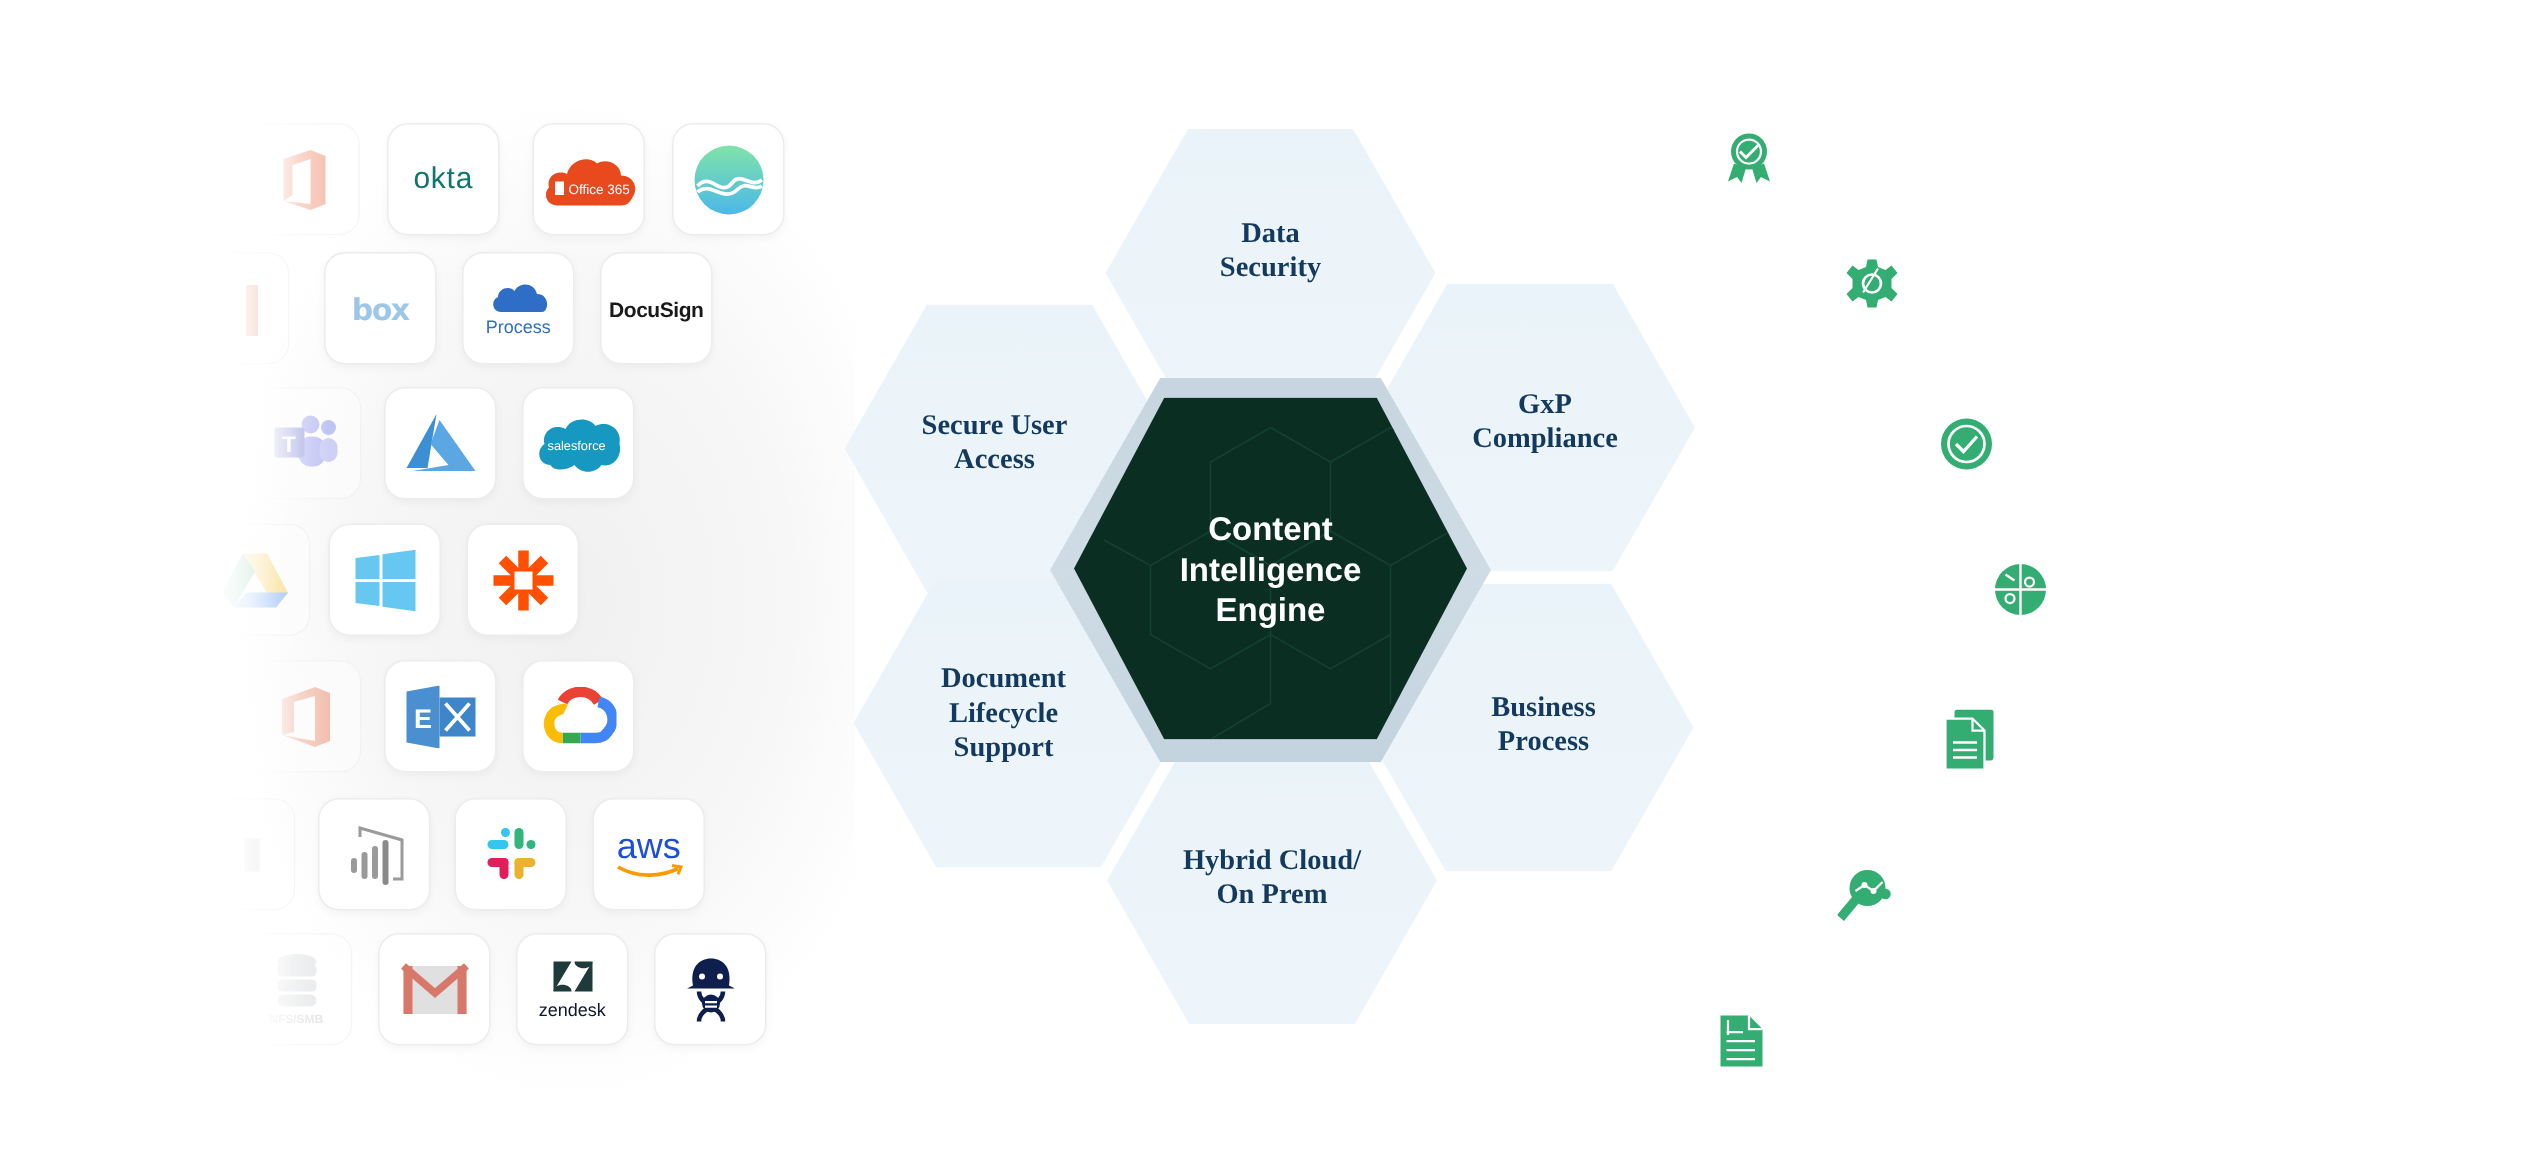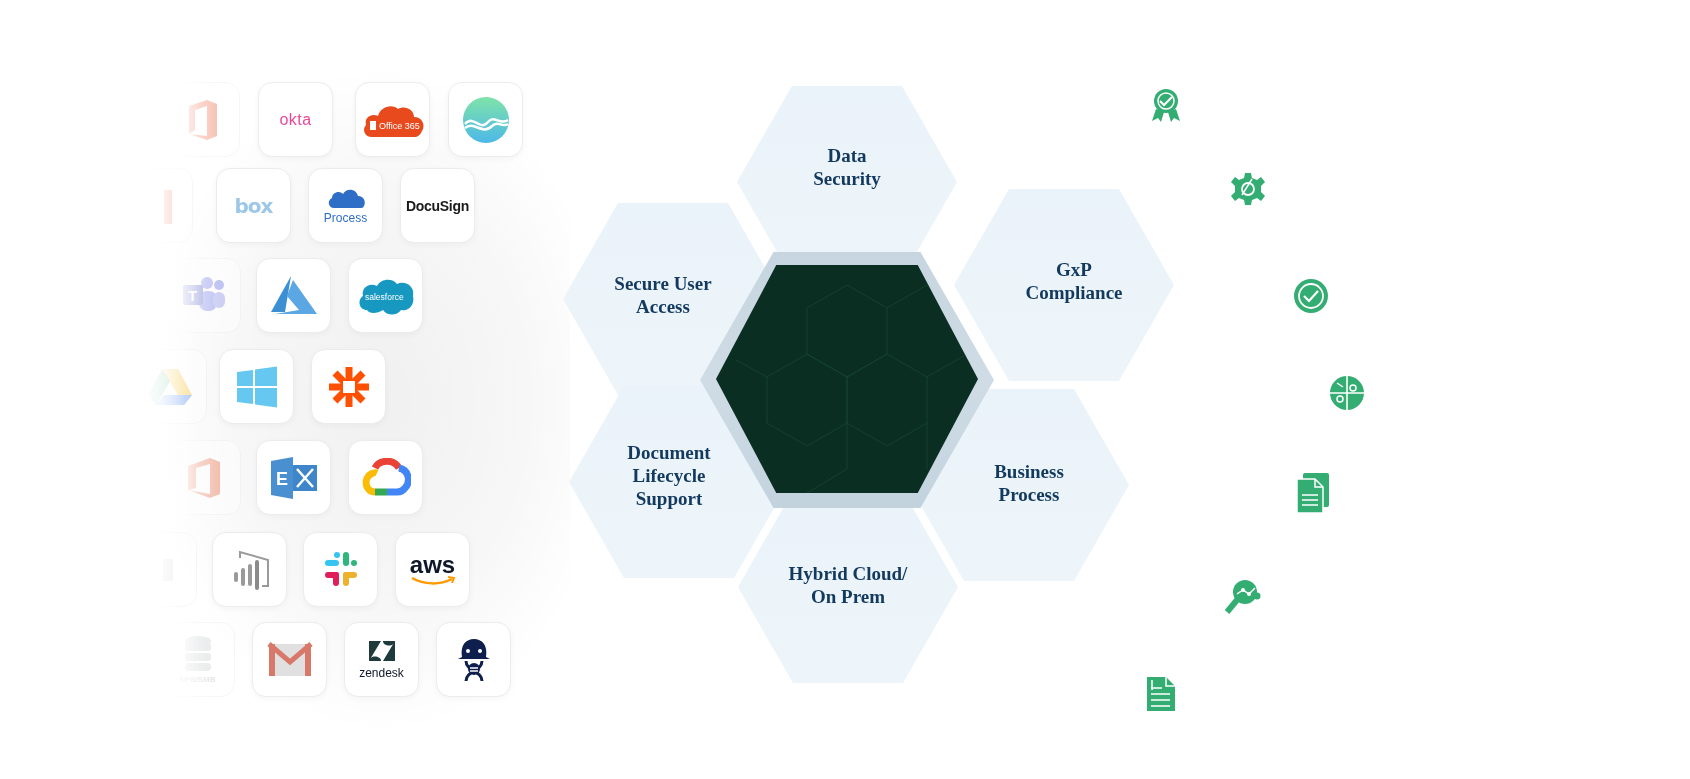--- a/index.html
+++ b/index.html
@@ -66,21 +66,21 @@
 <div class="cluster-glow"></div>
 
 <div>
 
   <div class="tile faded fade-left" style="left:165px;top:82px;">
     <svg width="40" height="44" viewBox="0 0 40 44">
         <path d="M6 8 L24 2 L34 6 L34 38 L24 42 L6 36 L24 38 L24 8 L12 12 L12 32 L6 36 Z" fill="#eb7a58"></path>
       </svg>
   </div>
   <div class="tile" style="left:258px;top:82px;">
-    <span class="logo-text" style="color:#ec4899;font-size:16px;font-weight:normal;letter-spacing:0.5px;">okta</span>
+    <span class="logo-text" style="color:#0f766e;font-size:20px;font-weight:normal;letter-spacing:0.5px;">okta</span>
   </div>
   <div class="tile" style="left:355px;top:82px;">
     <svg width="66" height="42" viewBox="0 0 66 42">
       <path d="M12 38 C4 38 2 30 6 26 C4 18 12 14 18 17 C20 8 32 4 38 10 C44 6 54 10 54 18 C62 18 66 26 62 32 C60 36 58 38 54 38 Z" fill="#e8491d"></path>
       <rect x="10" y="22" width="6" height="9" fill="#fff"></rect>
       <text x="19" y="30" font-family="Liberation Sans, sans-serif" font-size="9" fill="#fff">Office 365</text>
     </svg>
   </div>
   <div class="tile" style="left:448px;top:82px;">
     <svg width="48" height="48" viewBox="0 0 48 48">
@@ -203,21 +203,21 @@
         <rect x="22" y="2" width="6" height="14" rx="3" fill="#2eb67d"></rect>
       <circle cx="33" cy="13" r="3" fill="#2eb67d"></circle>
         <rect x="22" y="22" width="14" height="6" rx="3" fill="#ecb22e"></rect>
       <rect x="22" y="22" width="6" height="14" rx="3" fill="#ecb22e"></rect>
         <rect x="4" y="22" width="14" height="6" rx="3" fill="#e01e5a"></rect>
       <rect x="12" y="22" width="6" height="14" rx="3" fill="#e01e5a"></rect>
         <circle cx="16" cy="5" r="3" fill="#36c5f0"></circle>
     </svg>
   </div>
   <div class="tile" style="left:395px;top:532px;">
-    <span class="logo-text" style="color:#0f172a;font-size:24px;font-weight:bold;line-height:22px;">aws</span>
+    <span class="logo-text" style="color:#1d4ed8;font-size:24px;font-weight:normal;line-height:22px;">aws</span>
     <svg width="46" height="10" viewBox="0 0 46 10">
       <path d="M2 2 C14 9 30 9 42 3" stroke="#ff9900" stroke-width="2.5" fill="none"></path>
         <path d="M38 1 L44 2 L42 7" stroke="#ff9900" stroke-width="2" fill="none"></path>
     </svg>
   </div>
 
   <div class="tile faded fade-left" style="left:160px;top:622px;">
     <svg width="28" height="36" viewBox="0 0 28 36">
       <ellipse cx="14" cy="5" rx="13" ry="5" fill="#cfd2d4"></ellipse>
         <rect x="1" y="7" width="26" height="8" rx="3" fill="#cfd2d4"></rect>
@@ -259,21 +259,21 @@
 
 <div>
   <div class="hex" style="left:737px;top:86px;">
     <span class="hex-label" style="margin-top:-30px;">Data
 Security</span>
   </div>
   <div class="hex" style="left:563px;top:203px;">
     <span class="hex-label" style="margin-top:-8px;margin-left:-20px;">Secure User
 Access</span>
   </div>
-  <div class="hex" style="left:954px;top:189px;justify-content:center;">
+  <div class="hex" style="left:910px;top:189px;justify-content:center;">
     <span class="hex-label" style="margin-top:-8px;margin-left:20px;">GxP
 Compliance</span>
   </div>
   <div class="hex" style="left:569px;top:386px;">
     <span class="hex-label" style="margin-top:-14px;margin-left:-20px;">Document
 Lifecycle
 Support</span>
   </div>
   <div class="hex" style="left:909px;top:389px;">
     <span class="hex-label" style="margin-top:-4px;margin-left:20px;">Business
@@ -290,20 +290,23 @@
       <g stroke="#1a4a38" stroke-width="1" fill="none" opacity="0.7">
         <path d="M131 20 L171 43 L171 89 L131 112 L91 89 L91 43 Z"></path>
         <path d="M171 89 L211 112 L211 158 L171 181 L131 158 L131 112 Z"></path>
         <path d="M91 89 L131 112 L131 158 L91 181 L51 158 L51 112 Z"></path>
         <path d="M171 43 L211 20 L251 43 L251 89 L211 112"></path>
         <path d="M131 158 L131 204 L91 228"></path>
         <path d="M211 158 L211 204"></path>
         <path d="M51 112 L20 95"></path>
       </g>
     </svg>
+    <span class="core-label">Content
+Intelligence
+Engine</span>
   </div>
 </div>
 
 <div>
   <div class="feat-icon" style="left:1148px;top:87px;">
     <svg viewBox="0 0 36 36">
         <circle cx="18" cy="14" r="12" fill="#34ad72"></circle>
         <path d="M8 22 L4 34 L10 31 L13 35 L16 25 Z M28 22 L32 34 L26 31 L23 35 L20 25 Z" fill="#34ad72"></path>
         <path d="M12 14 L16 18 L24 10" stroke="#fff" stroke-width="2" fill="none"></path>
         <circle cx="18" cy="14" r="8" stroke="#fff" stroke-width="1.5" fill="none"></circle>

